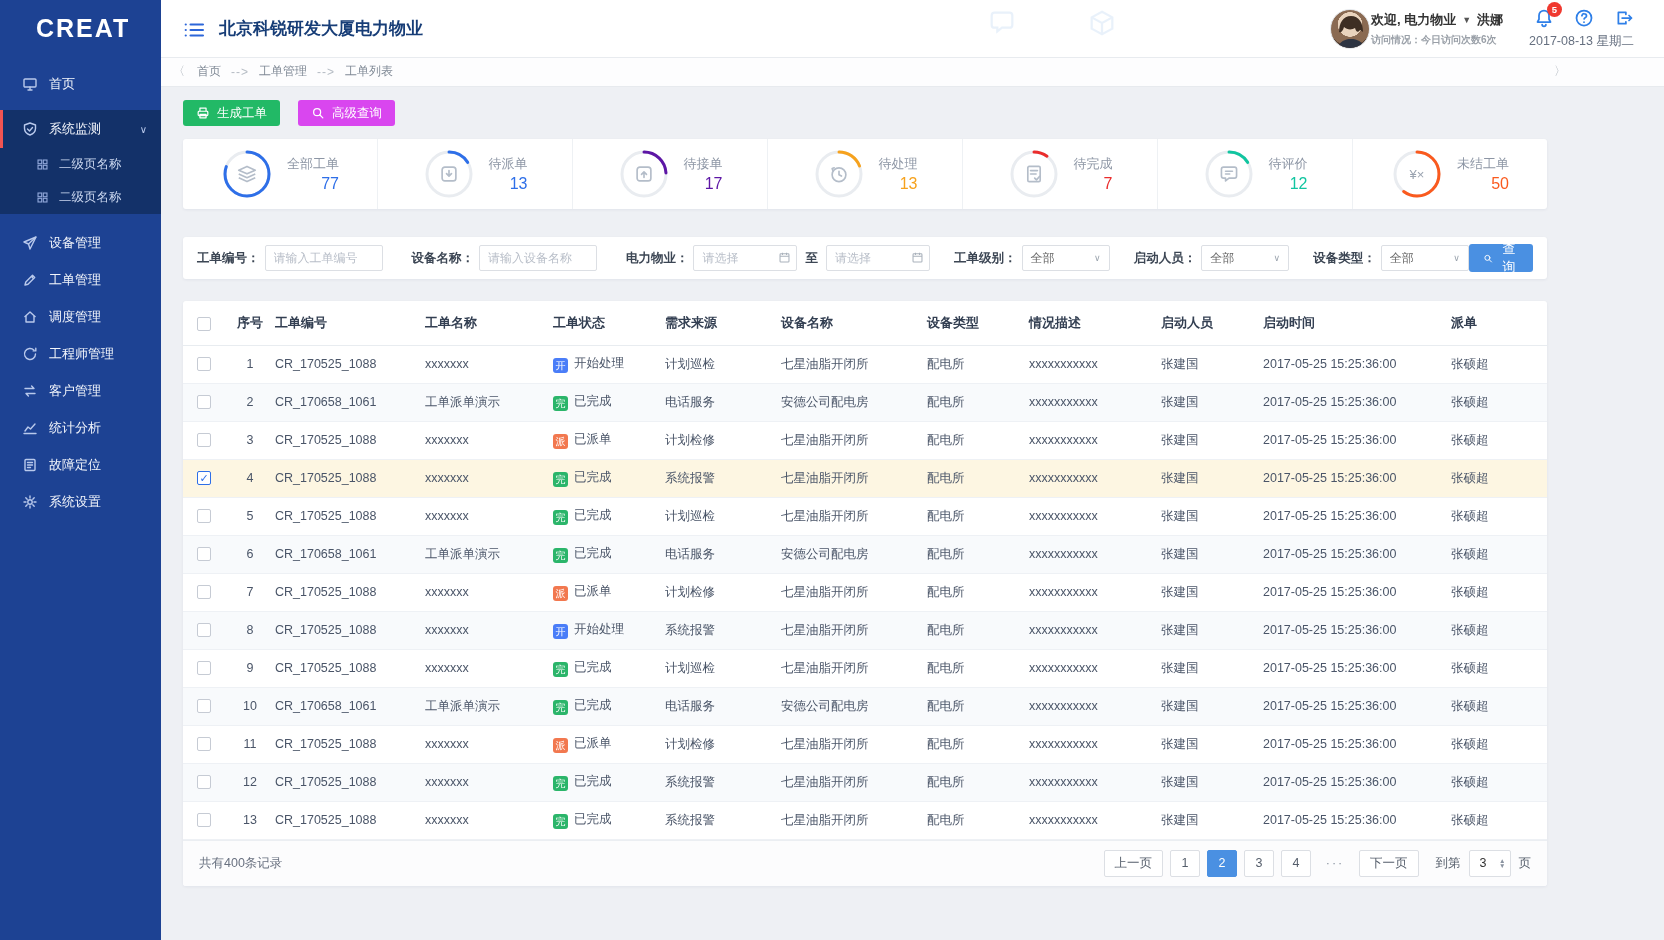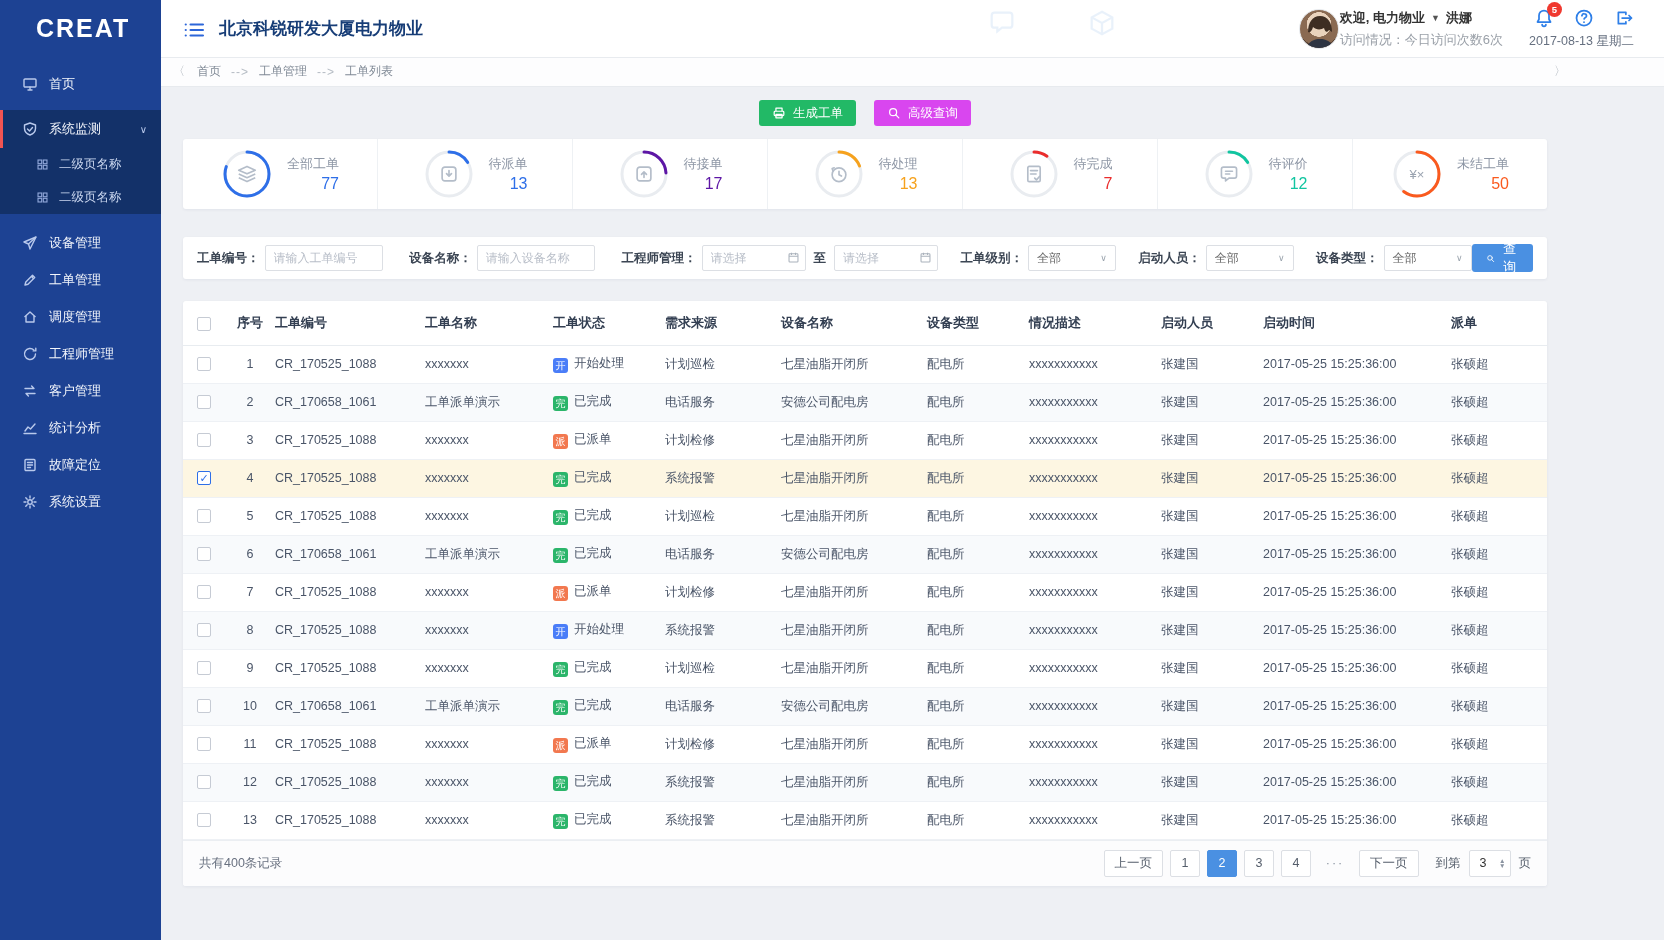--- a/index.html
+++ b/index.html
@@ -28,38 +28,38 @@
   .hamburger { width:22px; height:20px; color:#2d66d9; margin-right:14px; cursor:pointer; }
   .page-title { font-size:17px; font-weight:bold; color:#173d77; }
   .ghost-icon { position:absolute; top:8px; opacity:.12; color:#4f93dd; }
   .ghost-1 { left:826px; } .ghost-2 { left:926px; }
   .topbar-right { margin-left:auto; display:flex; align-items:center; gap:26px; }
   .userblock { display:flex; align-items:center; gap:1px; }
   .avatar { width:40px; height:40px; border-radius:50%; background:radial-gradient(circle at 50% 38%, #e9d3bd 0 40%, #8a6a52 41% 70%, #5a4435 71%); position:relative; overflow:hidden; border:1px solid #e5e8ec; }
   .avatar svg { position:absolute; left:0; top:0; }
   .usertext .line1 { font-size:13px; font-weight:bold; color:#333; display:flex; align-items:center; gap:6px; }
   .usertext .caret { font-size:9px; color:#555; }
-  .usertext .line2 { font-size:13px; color:#9aa0a8; margin-top:4px; }
+  .usertext .line2 { font-size:10px; color:#9aa0a8; margin-top:4px;font-weight:bold; }
   .icon-col { text-align:right; }
   .icon-row { display:flex; align-items:center; gap:20px; justify-content:flex-end; color:#2e7fe8; }
   .ticon { width:20px; height:20px; position:relative; cursor:pointer; }
   .bell-badge { position:absolute; top:-6px; right:-8px; min-width:15px; height:15px; border-radius:8px; background:#f0392f; color:#fff; font-size:9.5px; line-height:15px; text-align:center; padding:0 3px; font-weight:bold; }
   .topdate { font-size:12.5px; color:#667080; margin-top:5px; }
 
   .breadcrumb { height:30px; background:#fdfdfe; border-bottom:1px solid #e7eaee; display:flex; align-items:center; font-size:12px; color:#808a96; padding:0 104px 0 12px; position:relative; z-index:2; }
   .bc-chev { color:#aeb5bd; font-size:12px; cursor:pointer; }
   .bc-items { display:flex; gap:10px; margin-left:12px; align-items:center; }
   .bc-sep { color:#b5bcc4; letter-spacing:1px; }
   .bc-link { cursor:pointer; }
   .bc-fwd { position:absolute; right:98px; color:#aeb5bd; cursor:pointer; }
 
   .content { padding:13px 0 0 22px; width:1386px; }
 
   
-  .action-row { display:flex; gap:18px; margin-bottom:13px;justify-content:center; }
+  .action-row { display:flex; gap:18px; margin-bottom:13px; }
   .btn { display:inline-flex; align-items:center; gap:7px; height:26px; padding:0 13px; border:none; border-radius:3px; color:#fff; font-size:12.5px; cursor:pointer; font-family:inherit; }
   .btn svg { width:14px; height:14px; }
   .btn-green { background:#22b966; }
   .btn-blue { background:#d946ef; }
 
   
   .stats-panel { width:1364px; height:70px; background:#fff; border-radius:3px; box-shadow:0 1px 3px rgba(20,40,80,.06); display:flex; margin-bottom:28px; }
   .stat-card { flex:1; display:flex; align-items:center; justify-content:center; gap:14px; cursor:pointer; }
   .stat-card + .stat-card { border-left:1px solid #eef1f4; }
   .ring { position:relative; width:52px; height:52px; }
@@ -412,21 +412,21 @@
         </div>
       </div>
 
       <div class="filter-panel">
         <span class="f-label">工单编号：</span>
         <input class="f-input" placeholder="请输入工单编号" style="">
         <span class="f-gap-lg"></span>
         <span class="f-label">设备名称：</span>
         <input class="f-input" placeholder="请输入设备名称" style="">
         <span class="f-gap-lg"></span>
-        <span class="f-label">工程师管理：</span>
+        <span class="f-label">电力物业：</span>
         <span class="f-date">
           <input class="f-input" placeholder="请选择" style="">
           <svg class="cal" viewBox="0 0 16 16" fill="none" stroke="currentColor" stroke-width="1.3">
               <rect x="2.5" y="3.5" width="11" height="10" rx="1"></rect>
               <path d="M2.5 6.5h11M5.5 2v3M10.5 2v3"></path>
             </svg>
         </span>
         <span class="f-to">至</span>
         <span class="f-date">
           <input class="f-input" placeholder="请选择" style="">

